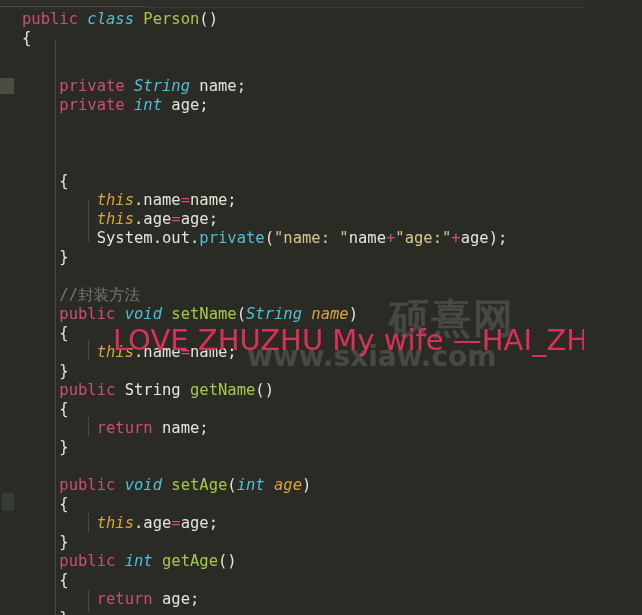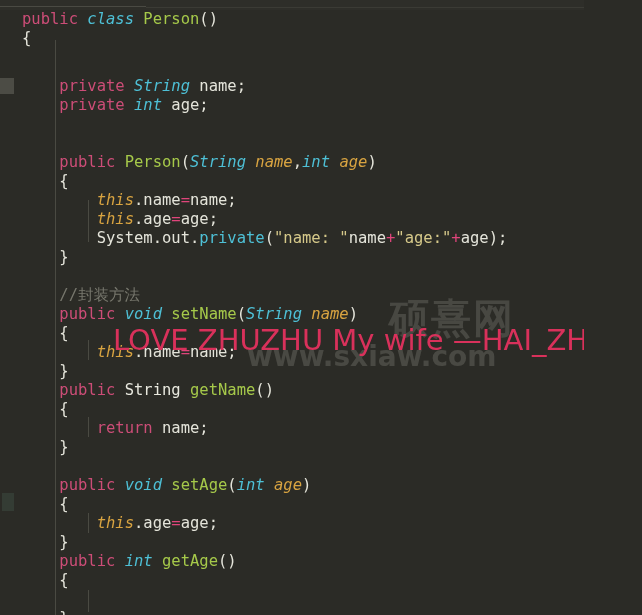--- a/index.html
+++ b/index.html
@@ -167,21 +167,20 @@
       <div class="line" style="top:0px;"><span class="kw">public</span> <span class="type">class</span> <span class="fn">Person</span><span class="pl">()</span></div>
 
       <div class="line" style="top:19px;"><span class="pl">{</span></div>
 
 
       <div class="line" style="top:67px;">    <span class="kw">private</span> <span class="type">String</span> <span class="pl">name;</span></div>
 
       <div class="line" style="top:86px;">    <span class="kw">private</span> <span class="type">int</span> <span class="pl">age;</span></div>
 
 
-      <div class="line" style="top:143px;">    <span class="kw">public</span> <span class="fn">Person</span><span class="pl">(</span><span class="type">String</span> <span class="param">name</span><span class="pl">,</span><span class="type">int</span> <span class="param">age</span><span class="pl">)</span></div>
 
       <div class="line" style="top:162px;">    <span class="pl">{</span></div>
 
       <div class="line" style="top:181px;">        <span class="this">this</span><span class="pl">.name</span><span class="op">=</span><span class="pl">name;</span></div>
 
       <div class="line" style="top:200px;">        <span class="this">this</span><span class="pl">.age</span><span class="op">=</span><span class="pl">age;</span></div>
 
       <div class="line" style="top:219px;">        <span class="pl">System.out.</span><span class="sysfn">private</span><span class="pl">(</span><span class="str">"name: "</span><span class="pl">name</span><span class="op">+</span><span class="str">"age:"</span><span class="op">+</span><span class="pl">age);</span></div>
 
       <div class="line" style="top:238px;">    <span class="pl">}</span></div>
@@ -209,20 +208,21 @@
       <div class="line" style="top:485px;">    <span class="pl">{</span></div>
 
       <div class="line" style="top:504px;">        <span class="this">this</span><span class="pl">.age</span><span class="op">=</span><span class="pl">age;</span></div>
 
       <div class="line" style="top:523px;">    <span class="pl">}</span></div>
 
       <div class="line" style="top:542px;">    <span class="kw">public</span> <span class="type">int</span> <span class="fn">getAge</span><span class="pl">()</span></div>
 
       <div class="line" style="top:561px;">    <span class="pl">{</span></div>
 
+      <div class="line" style="top:580px;">        <span class="kw">return</span> <span class="pl">age;</span></div>
 
       <div class="line" style="top:599px;">    <span class="pl">}</span></div>
 
     </div>
 
     <div id="wm-cn">硕熹网</div>
     <div id="wm-url">www.sxiaw.com</div>
     <div id="wm-love">LOVE ZHUZHU My wife —HAI_ZHU</div>
 
   </div>

